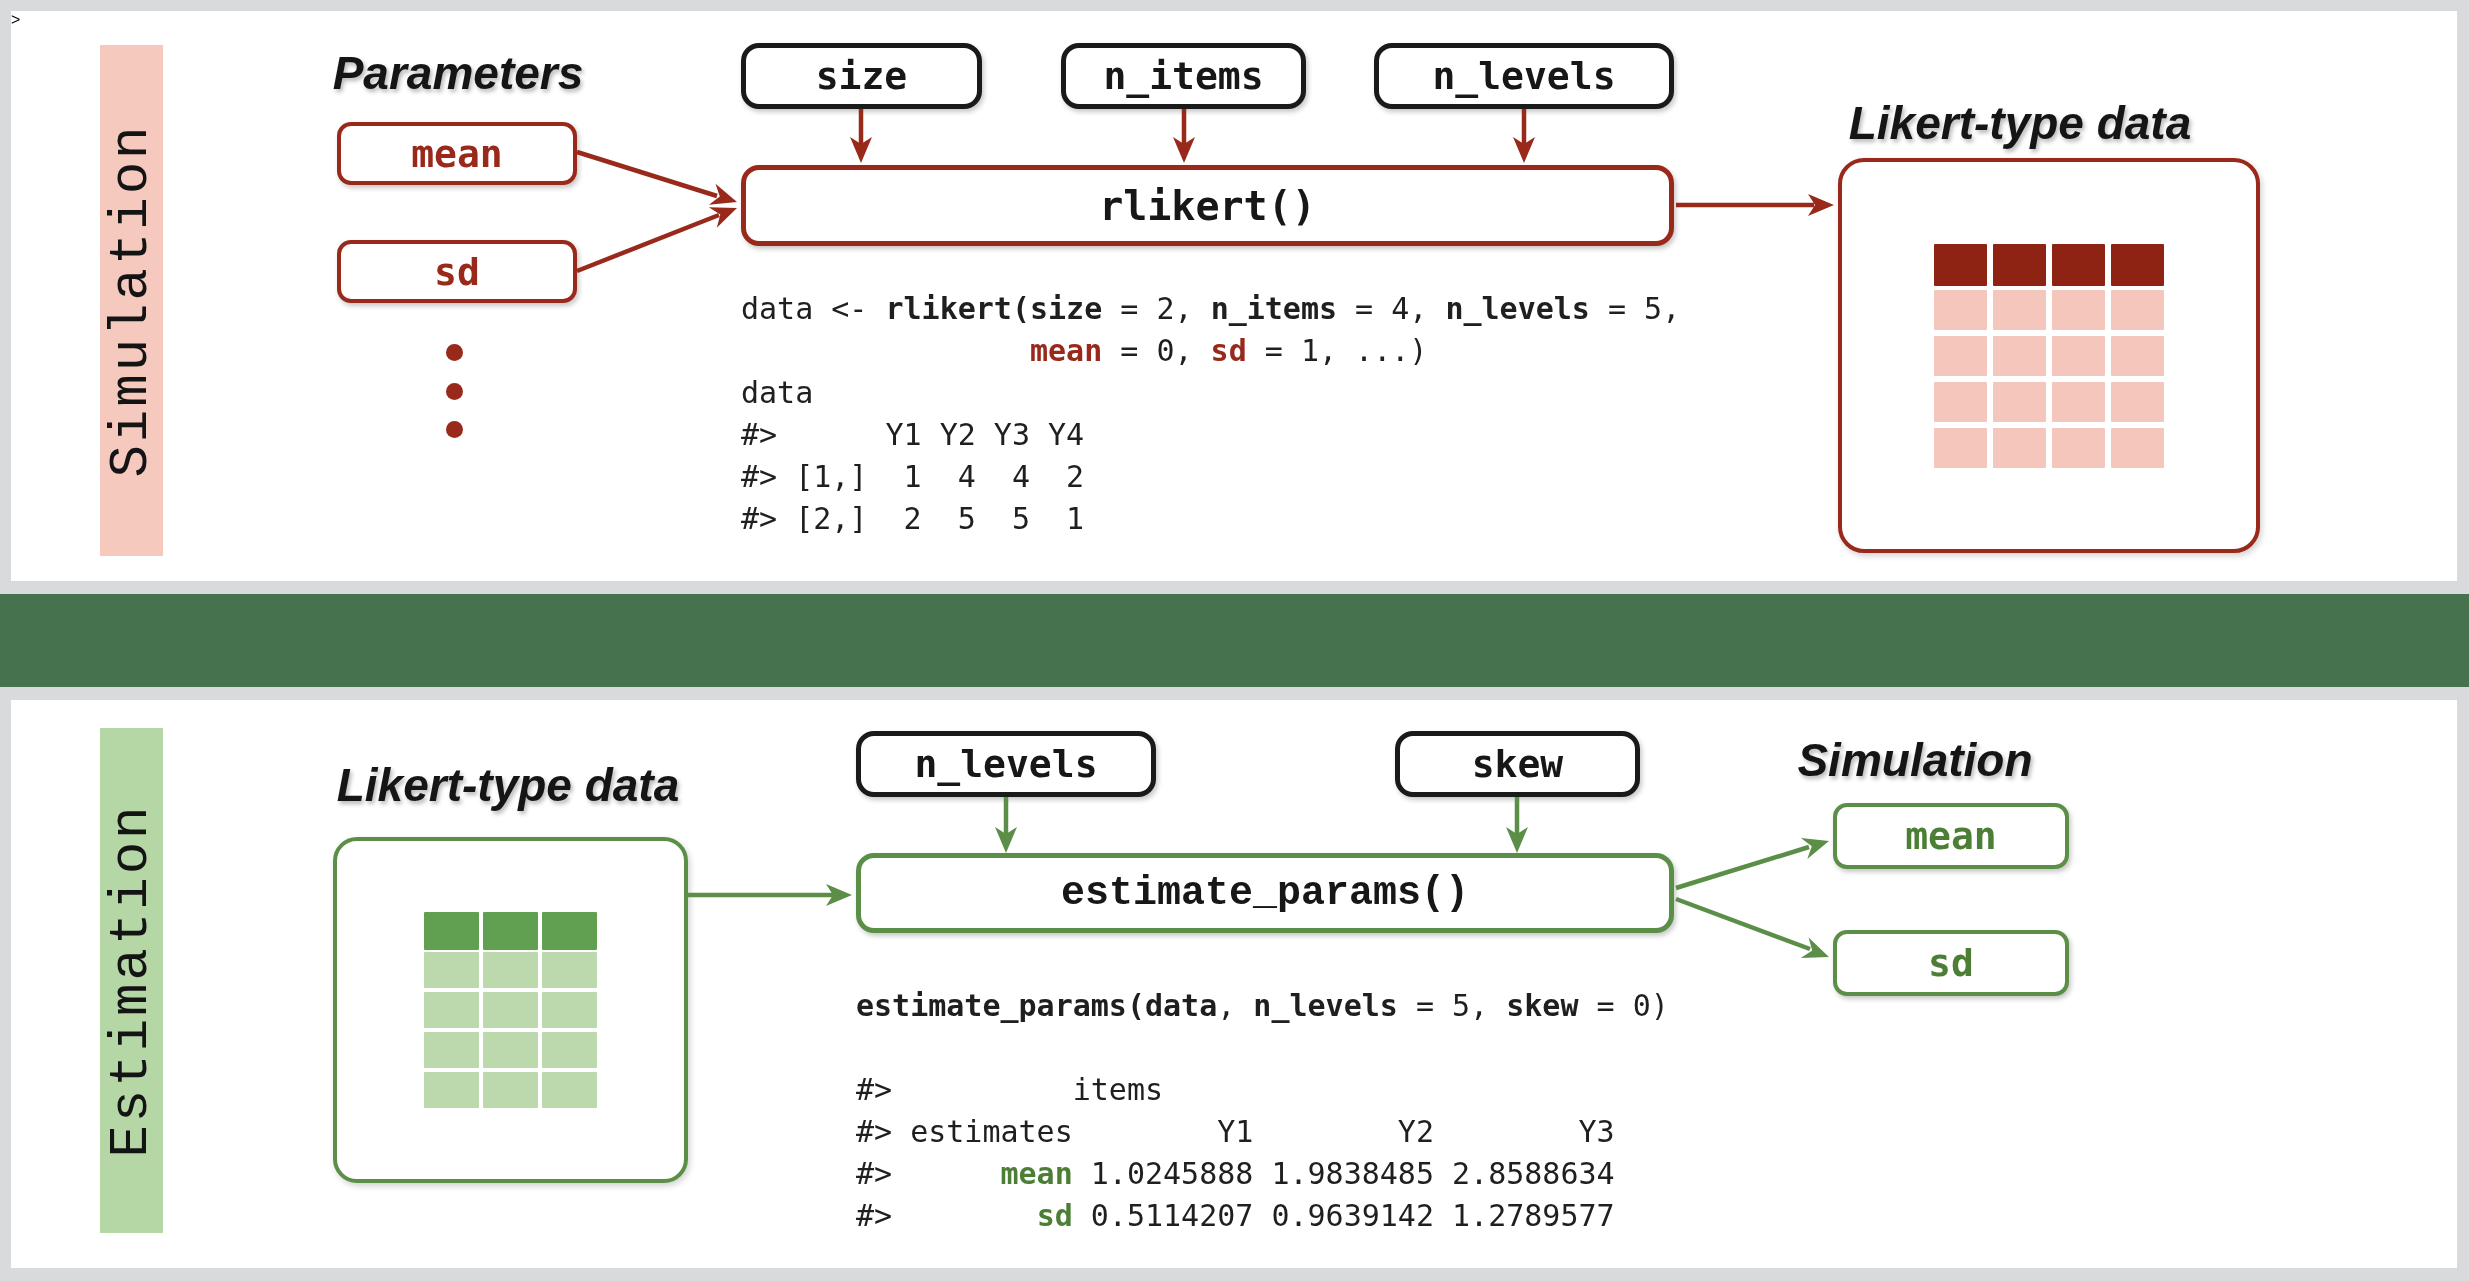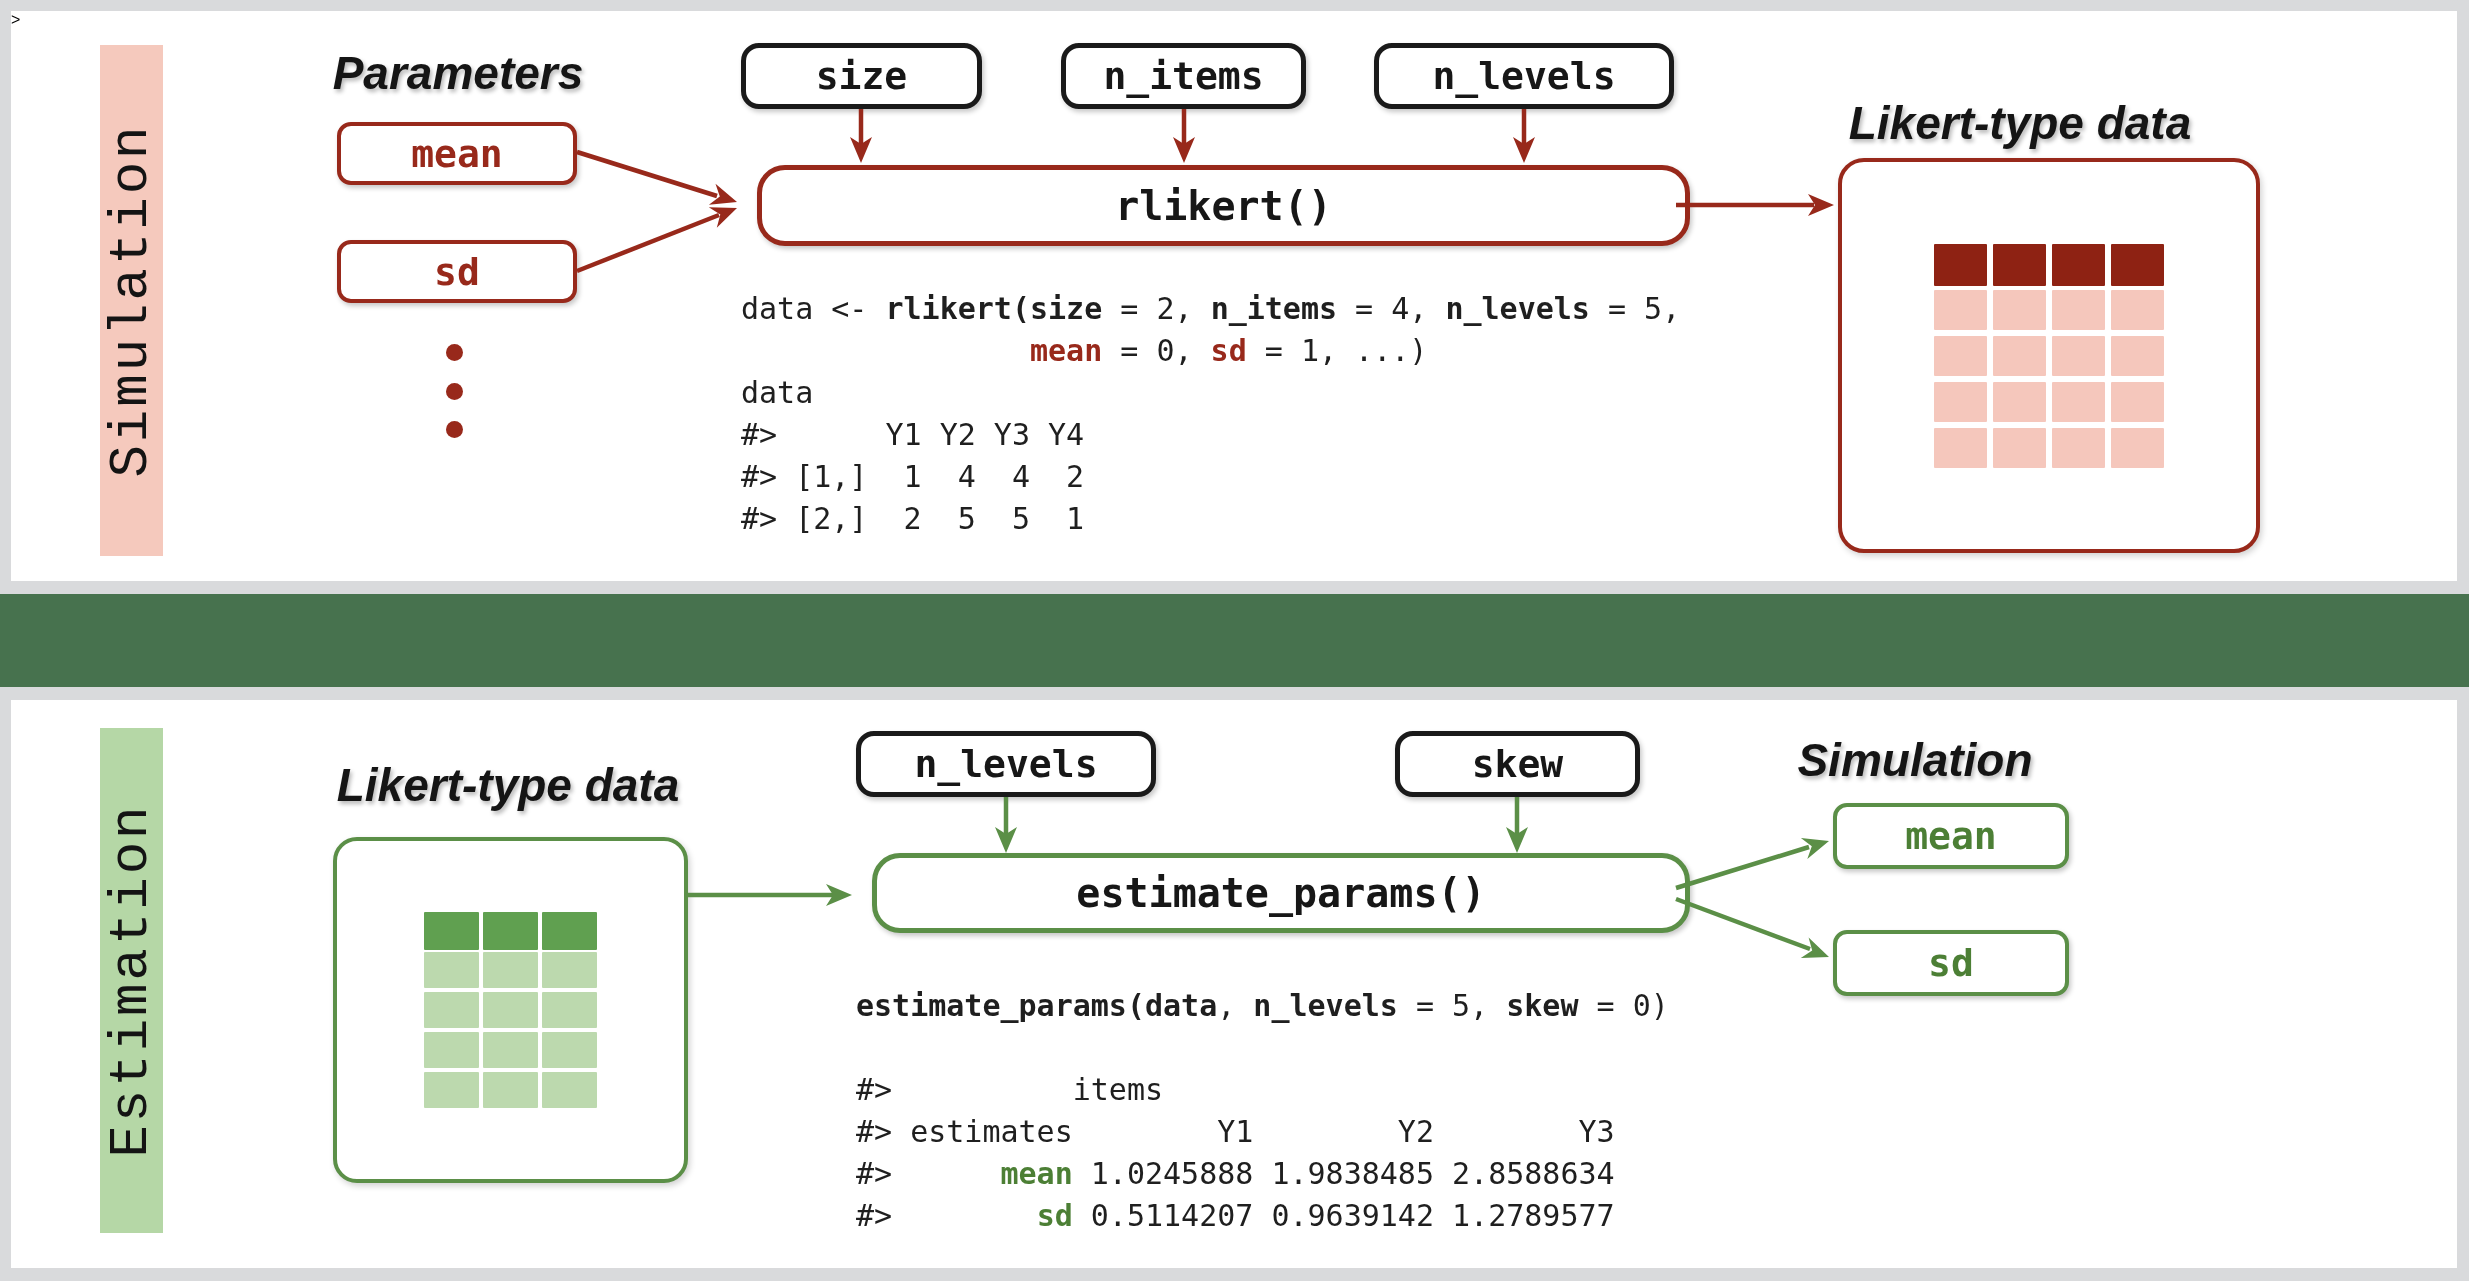--- a/index.html
+++ b/index.html
@@ -24,21 +24,21 @@
   }
   .pbox{
     position:absolute;display:flex;align-items:center;justify-content:center;
     background:#fff;box-sizing:border-box;
     font-family:"DejaVu Sans Mono", monospace;font-weight:bold;font-size:38px;
     box-shadow:2px 3px 5px rgba(0,0,0,0.22);
   }
   .bblack{border:5px solid var(--black);border-radius:18px;color:#171717;}
   .bred{border:4px solid var(--red);border-radius:14px;color:var(--red);}
   .bgreen{border:4px solid var(--green);border-radius:14px;color:var(--greentext);}
-  .fnbox{font-size:40px;color:#171717;border-radius:28px;margin-left:16px;}
+  .fnbox{font-size:40px;color:#171717;border-radius:18px;}
   .fnred{border:5px solid var(--red);}
   .fngreen{border:5px solid var(--green);}
   .databox{
     position:absolute;background:#fff;box-sizing:border-box;border-radius:26px;
     display:flex;align-items:center;justify-content:center;
     box-shadow:2px 3px 6px rgba(0,0,0,0.18);
   }
   .databox.red{border:4px solid var(--red);}
   .databox.green{border:4px solid var(--green);}
   .mini{display:grid;}
@@ -152,21 +152,21 @@
     </div>
 </div>
 
 <div class="pbox bblack" style="left:856px;top:731px;width:300px;height:66px;">
   <span>n_levels</span>
 </div>
 <div class="pbox bblack" style="left:1395px;top:731px;width:245px;height:66px;">
   <span>skew</span>
 </div>
 
-<div class="pbox fnbox fngreen" style="left:856px;top:853px;width:818px;height:80px;">
+<div class="pbox fnbox fngreen" style="left:856px;top:853px;width:818px;height:80px;font-family:Liberation Mono, monospace;">
   <span>estimate_params()</span>
 </div>
 
 <div class="code" style="left:856px;top:985px;" id="est-code"><div><span class="b">estimate_params(</span><span class="b">data</span><span>, </span><span class="b">n_levels</span><span> = 5, </span><span class="b">skew</span><span> = 0)</span></div><div>&nbsp;</div><div><span>#&gt;          items</span></div><div><span>#&gt; estimates        Y1        Y2        Y3</span></div><div><span>#&gt;      </span><span class="c-green">mean</span><span> 1.0245888 1.9838485 2.8588634</span></div><div><span>#&gt;        </span><span class="c-green">sd</span><span> 0.5114207 0.9639142 1.2789577</span></div></div>
 
 <div class="heading" style="left:1915px;top:733px;">Simulation</div>
 
 <div class="pbox bgreen" style="left:1833px;top:803px;width:236px;height:66px;">
   <span>mean</span>
 </div>

